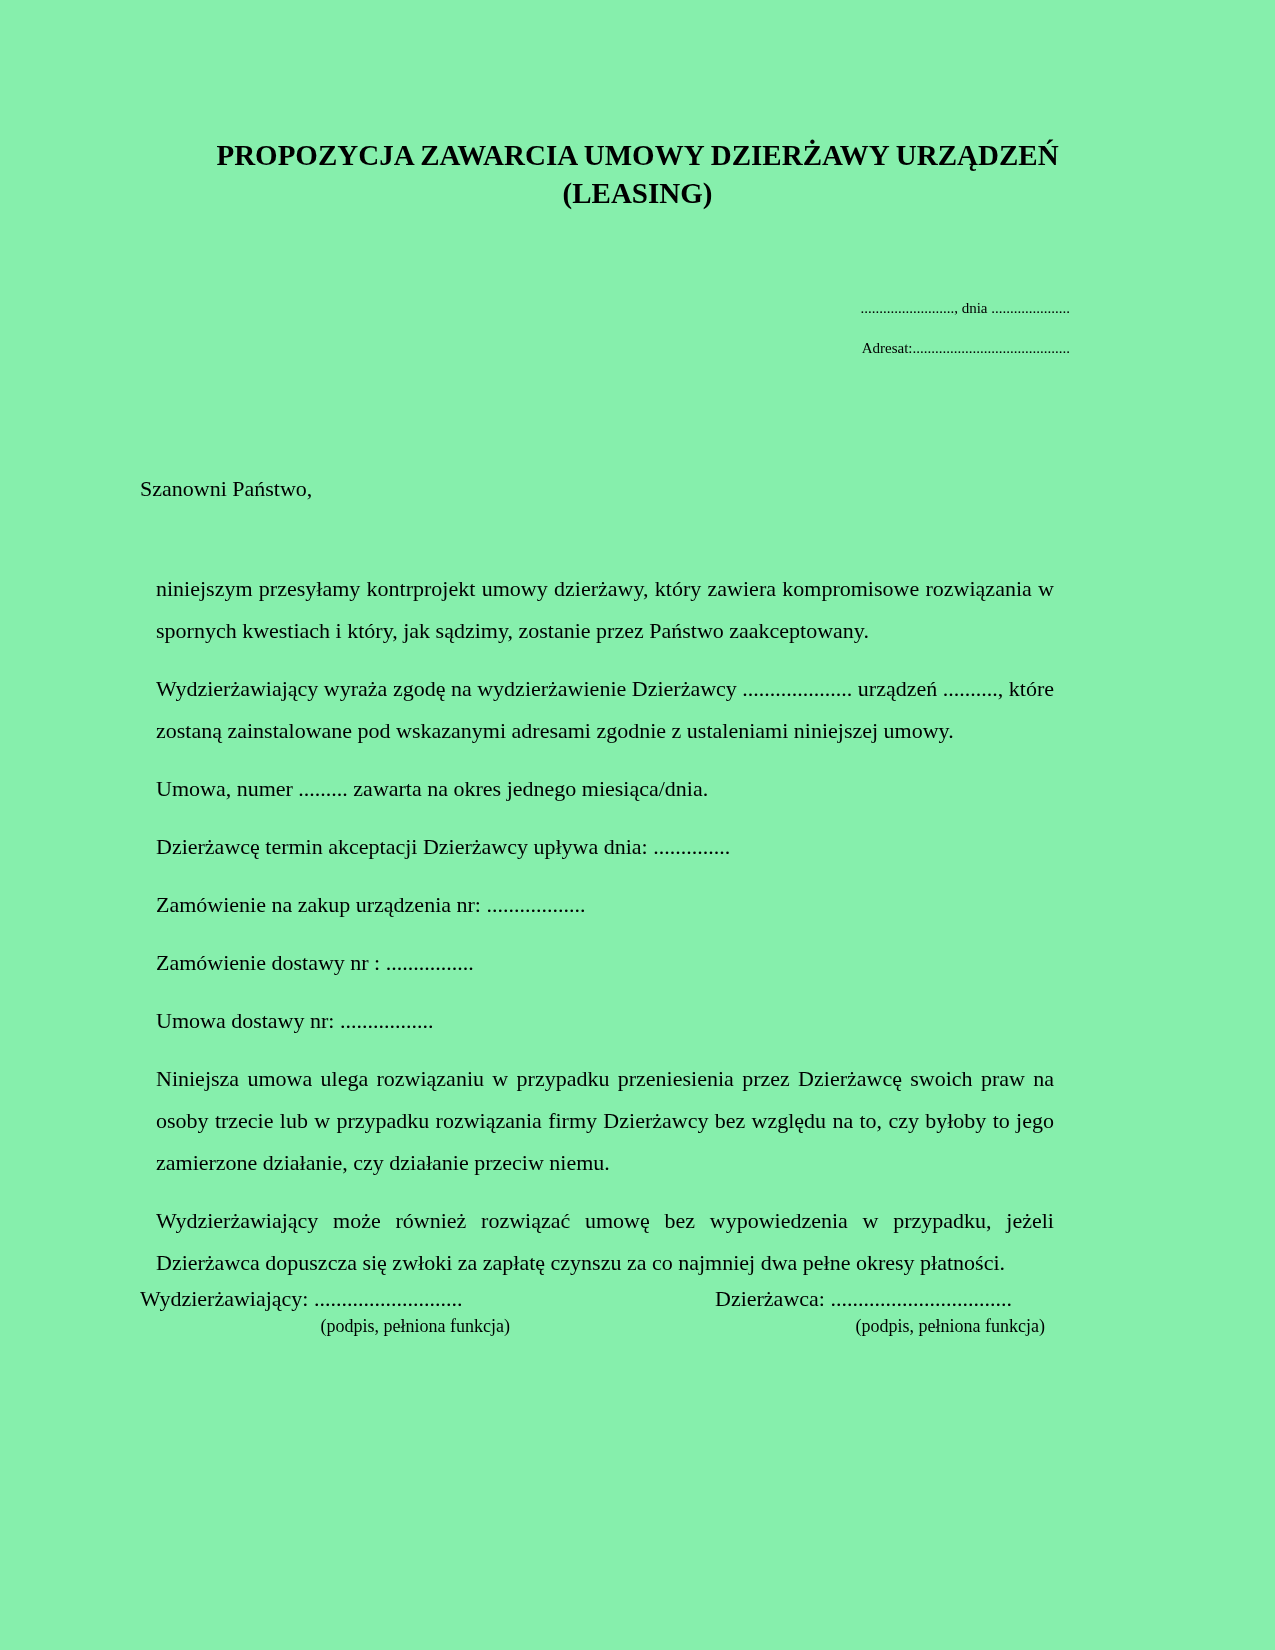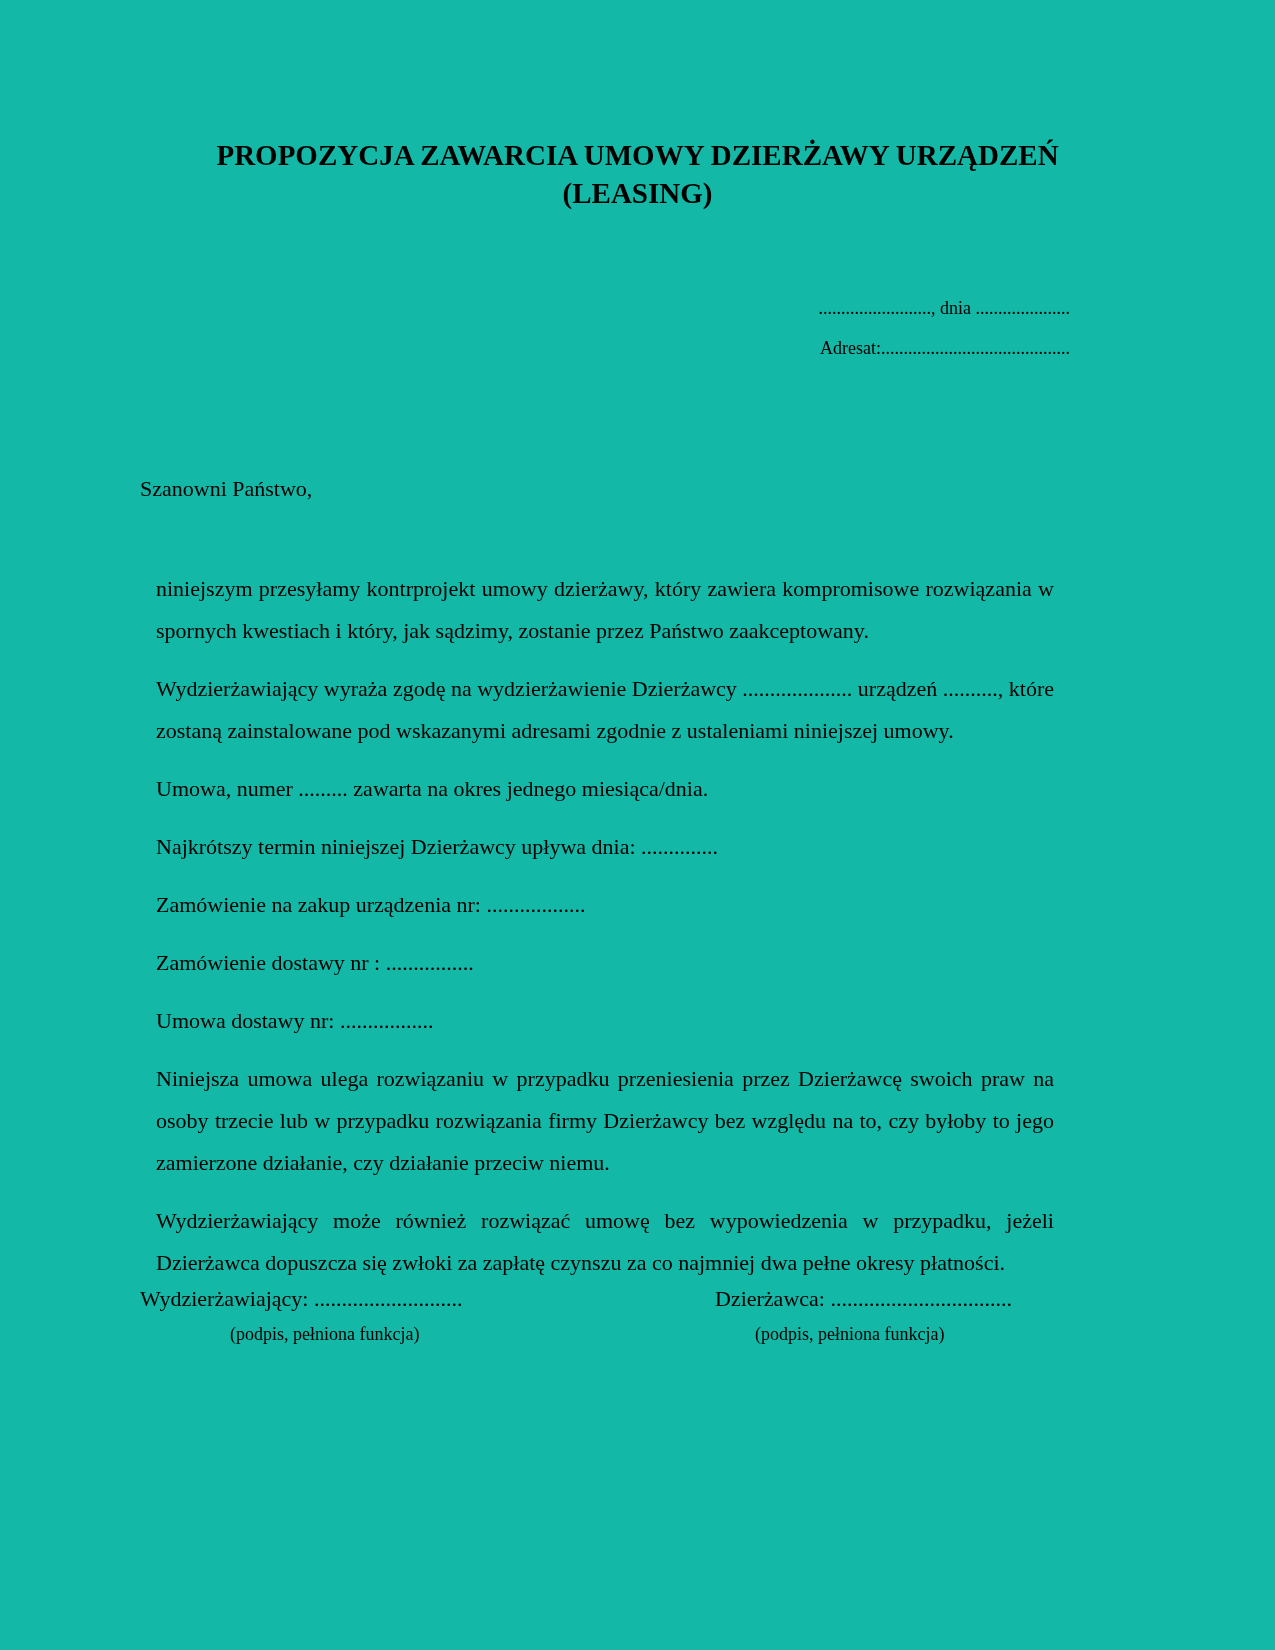--- a/index.html
+++ b/index.html
@@ -4,41 +4,41 @@
 <style>
   html, body {
     margin: 0;
     padding: 0;
     background: #ffffff;
   }
   .page {
     position: relative;
     width: 1275px;
     height: 1650px;
-    background: #14b8a6;
+    background: #86efac;
     color: #000000;
     font-family: "Liberation Serif", "DejaVu Serif", serif;
     overflow: hidden;
   }
   .title-block {
     position: absolute;
     top: 136px;
     left: 0;
     width: 100%;
     text-align: center;
     font-weight: bold;
     font-size: 29px;
     line-height: 38px;
   }
   .header-right {
     position: absolute;
     top: 288px;
     right: 205px;
     text-align: right;
-    font-size: 18px;
+    font-size: 15px;
     line-height: 40px;
     white-space: nowrap;
   }
   .salutation {
     position: absolute;
     top: 476px;
     left: 140px;
     font-size: 22px;
   }
   .body-block {
@@ -71,22 +71,22 @@
     position: absolute;
     left: 575px;
     top: 0;
     width: 330px;
   }
   .sig-label {
     white-space: nowrap;
   }
   .sig-sub {
     font-size: 18px;
-    text-align: left;
-    margin-top: 12px;
+    text-align: right;
+    margin-top: 4px;
     white-space: nowrap;
   }
   .sig-left .sig-sub { padding-left: 90px; }
   .sig-right .sig-sub { padding-left: 40px; }
 </style>
 </head>
 <body>
 
 <div class="page">
 
@@ -99,21 +99,21 @@
     <div>........................., dnia .....................</div>
     <div>Adresat:..........................................</div>
   </div>
 
   <div class="salutation">Szanowni Państwo,</div>
 
   <div class="body-block">
     <p>niniejszym przesyłamy kontrprojekt umowy dzierżawy, który zawiera kompromisowe rozwiązania w spornych kwestiach i który, jak sądzimy, zostanie przez Państwo zaakceptowany.</p>
     <p>Wydzierżawiający wyraża zgodę na wydzierżawienie Dzierżawcy .................... urządzeń .........., które zostaną zainstalowane pod wskazanymi adresami zgodnie z ustaleniami niniejszej umowy.</p>
     <p>Umowa, numer ......... zawarta na okres jednego miesiąca/dnia.</p>
-    <p>Najkrótszy termin niniejszej Dzierżawcy upływa dnia: ..............</p>
+    <p>Dzierżawcę termin akceptacji Dzierżawcy upływa dnia: ..............</p>
     <p>Zamówienie na zakup urządzenia nr: ..................</p>
     <p>Zamówienie dostawy nr : ................</p>
     <p>Umowa dostawy nr: .................</p>
     <p>Niniejsza umowa ulega rozwiązaniu w przypadku przeniesienia przez Dzierżawcę swoich praw na osoby trzecie lub w przypadku rozwiązania firmy Dzierżawcy bez względu na to, czy byłoby to jego zamierzone działanie, czy działanie przeciw niemu.</p>
     <p>Wydzierżawiający może również rozwiązać umowę bez wypowiedzenia w przypadku, jeżeli Dzierżawca dopuszcza się zwłoki za zapłatę czynszu za co najmniej dwa pełne okresy płatności.</p>
   </div>
 
   <div class="signature-row">
     <div class="sig-left">
       <div class="sig-label">Wydzierżawiający: ...........................</div>

